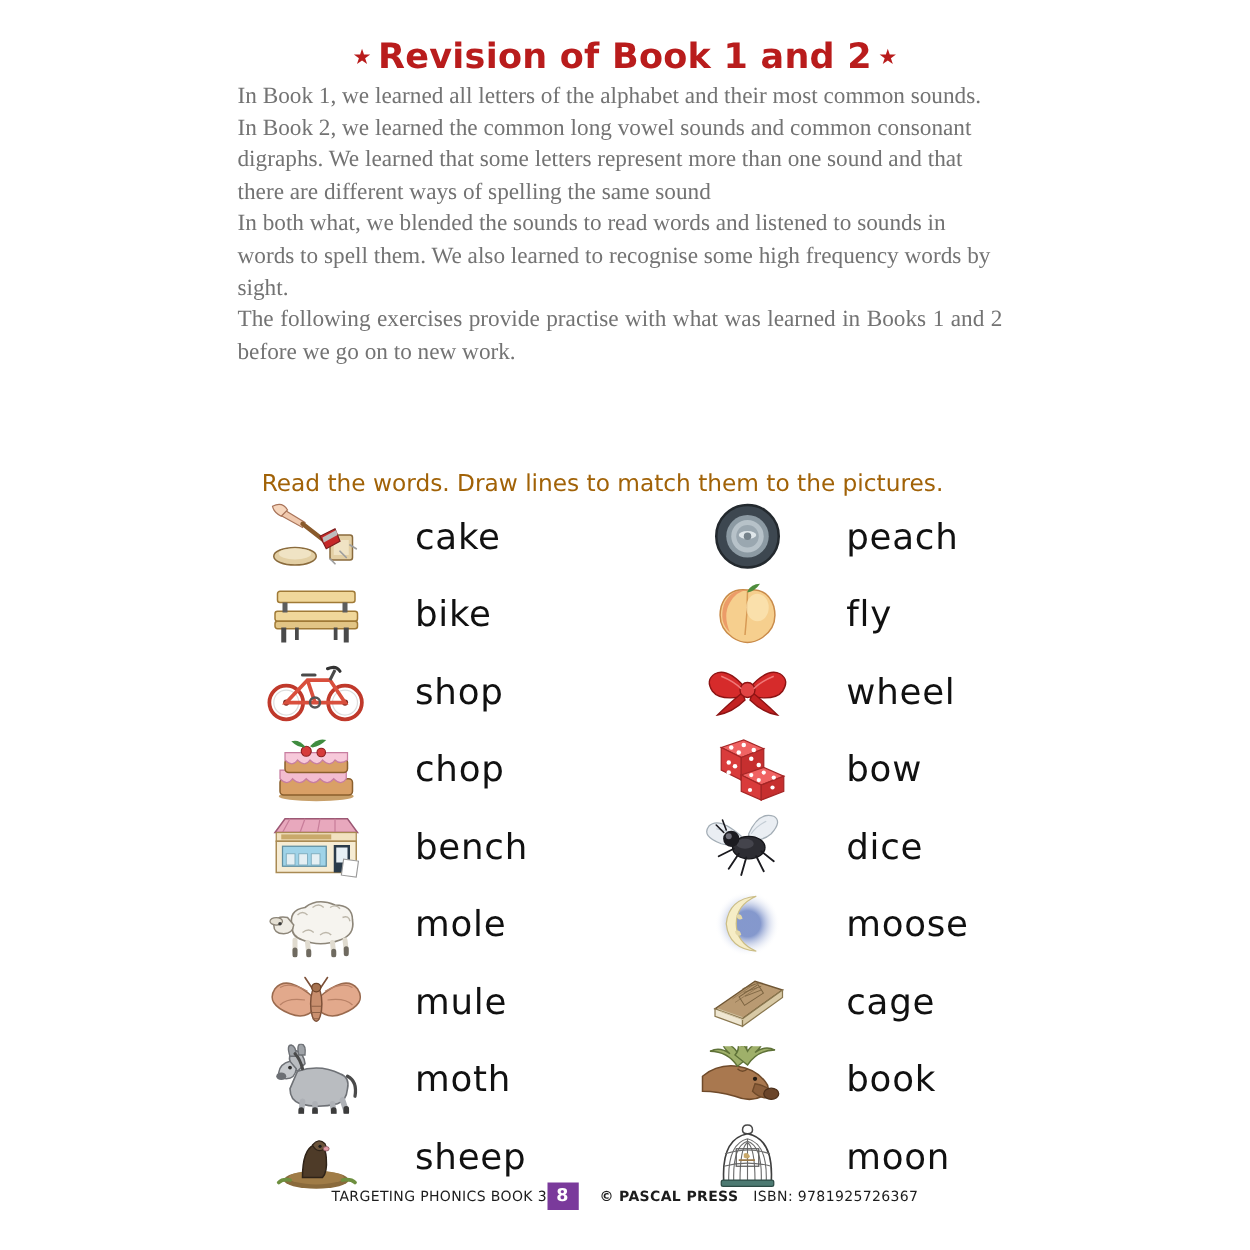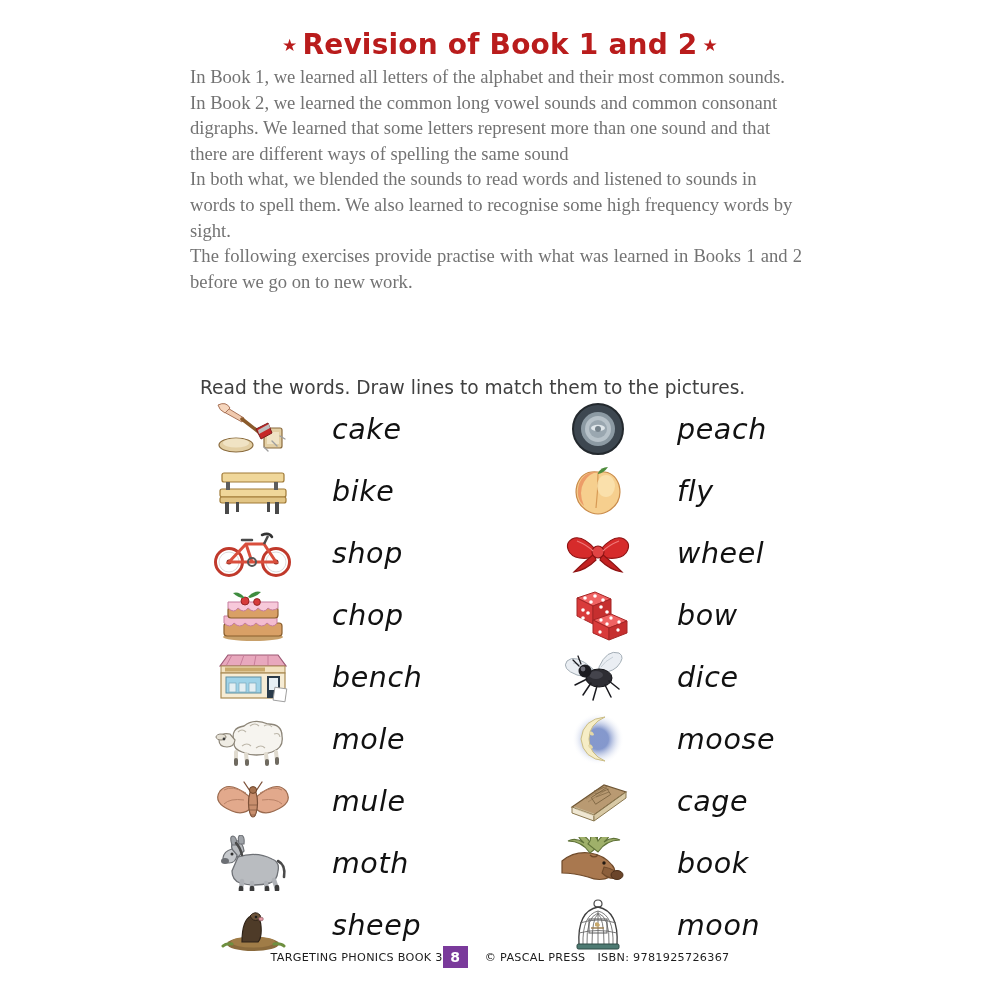--- a/index.html
+++ b/index.html
@@ -74,40 +74,40 @@
     left: 190px;
     top: 348px;
     width: 620px;
     text-align: center;
     color: #cc2b33;
     font-weight: bold;
     font-size: 23px;
   }
   .section-sub {
     position: absolute;
-    left: 200px;
+    left: 172px;
     top: 377px;
     width: 620px;
+    text-align: center;
     font-size: 18.6px;
-    color: #404040;
+    color: #a16207;
   }
 
   
   .exercise {
     position: absolute;
     left: 0;
     top: 398px;
     width: 1000px;
     height: 545px;
   }
   .col {
     position: absolute;
     top: 0;
     width: 330px;
-    font-style: italic;
   }
   .col-left  { left: 210px; }
   .col-right { left: 555px; }
 
   .row {
     position: relative;
     height: 62px;
     display: flex;
     align-items: center;
   }
@@ -148,21 +148,21 @@
     background: #7a3a9b;
     color: #ffffff;
     font-weight: bold;
     font-size: 14px;
     width: 25px;
     height: 22px;
     line-height: 22px;
     text-align: center;
     display: inline-block;
   }
-  .footer .pub { margin-left: 17px; }
+  .footer .pub { margin-left: 17px; font-weight: bold; }
   .footer .isbn { margin-left: 12px; }
 </style>
 </head>
 <body>
 
 <div class="page">
 
   <div class="title">
     <span class="star">★</span><span>Revision of Book 1 and 2</span><span class="star">★</span>
   </div>

